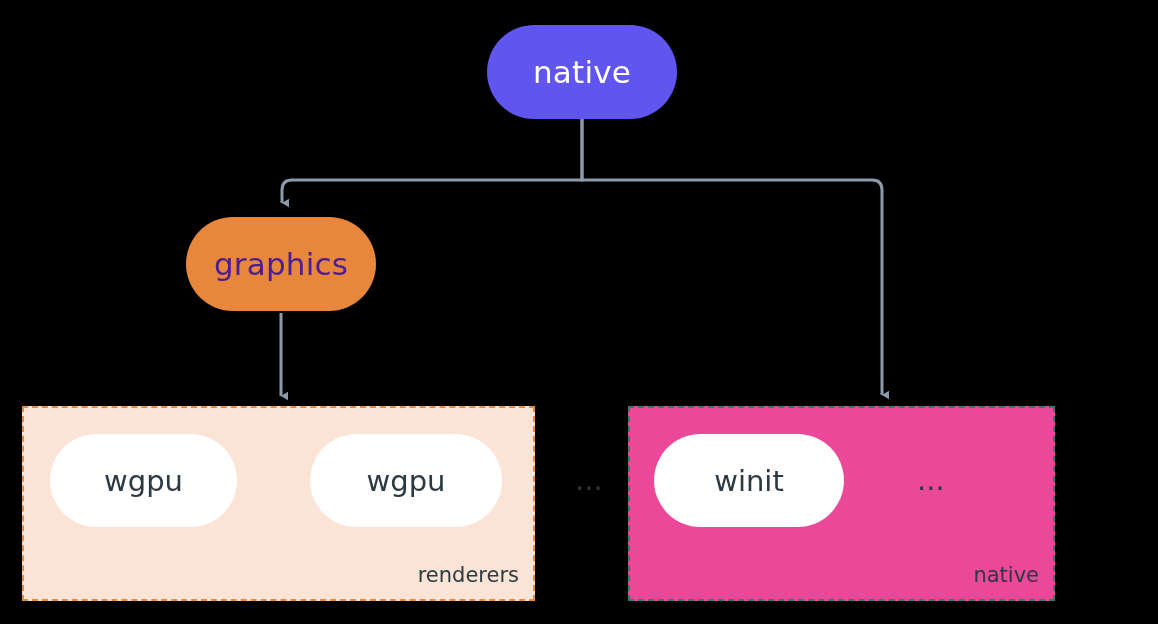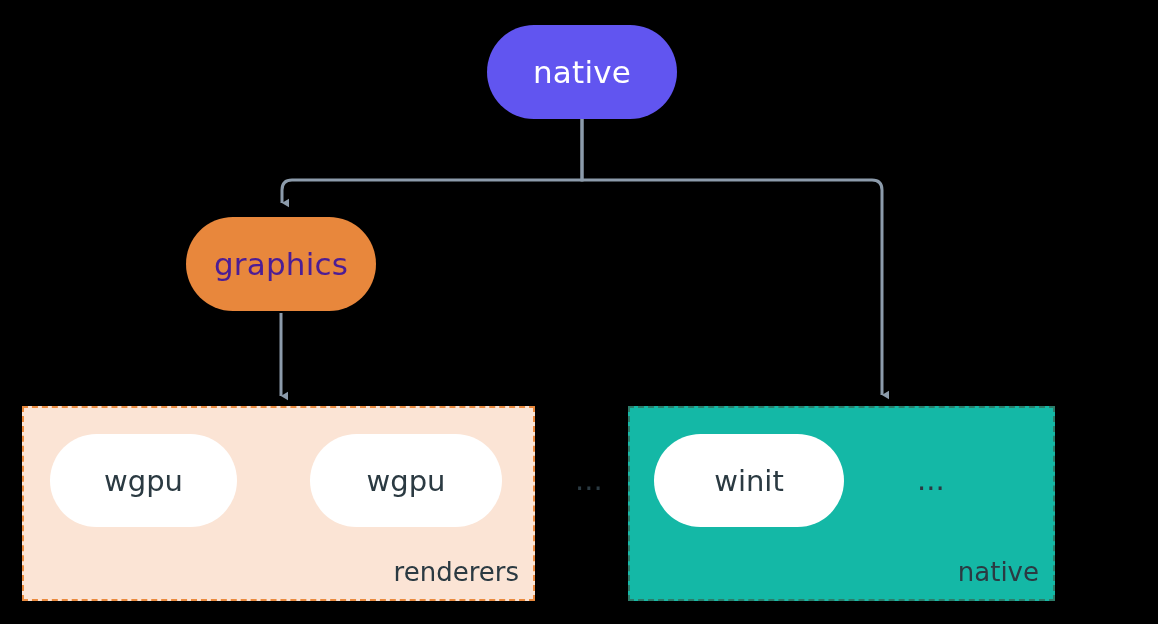--- a/index.html
+++ b/index.html
@@ -78,29 +78,29 @@
   .cluster-renderers {
     left: 22px;
     width: 513px;
     background: #fbe4d5;
     border: 2px dashed #ea8a3e;
   }
 
   .cluster-shells {
     left: 628px;
     width: 427px;
-    background: #14b8a6;
+    background: #ec4899;
     border: 2px dashed #2d7d6a;
   }
 
   .cluster-label {
     position: absolute;
     right: 14px;
     bottom: 12px;
-    font-size: 26px;
+    font-size: 21px;
     color: #2b3a42;
     white-space: nowrap;
   }
 
   .leaf-row {
     position: absolute;
     left: 0;
     top: 26px;
     display: flex;
     gap: 48px;

